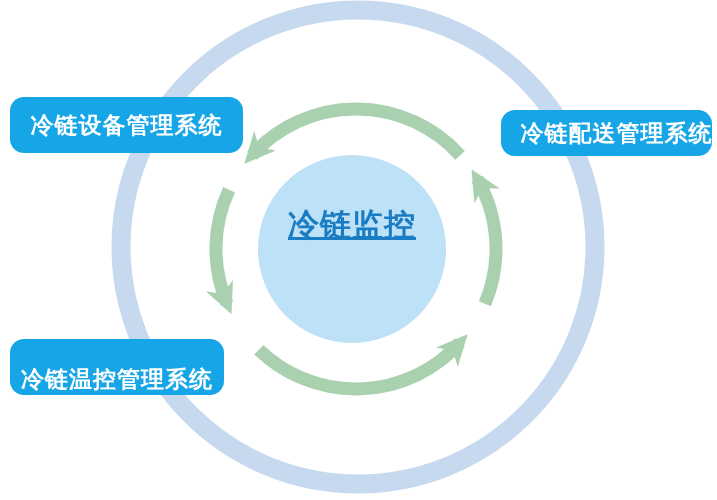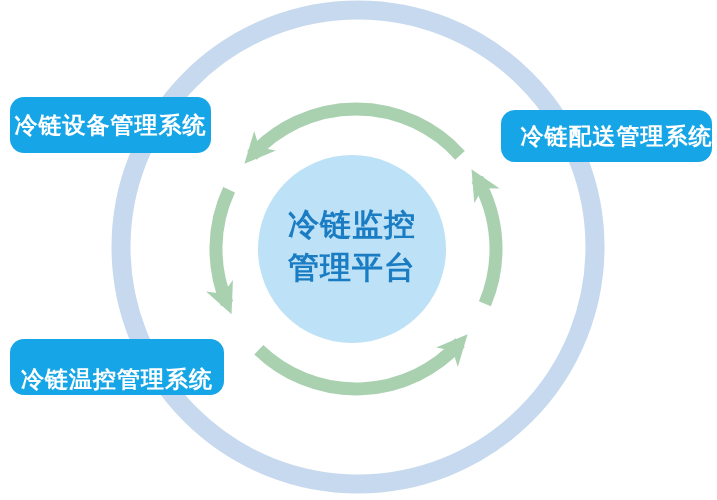--- a/index.html
+++ b/index.html
@@ -22,35 +22,36 @@
     display: flex;
     align-items: center;
     justify-content: center;
     color: #ffffff;
     font-weight: bold;
     font-size: 23px;
     letter-spacing: 1px;
     white-space: nowrap;
     box-sizing: border-box;
   }
-  .sys-node.tl { left: 10px;  top: 97px;  width: 201px; height: 56px; }
-  .sys-node.tr { left: 501px; top: 110px; width: 211px; height: 52px; padding-left: 20px; }
+  .sys-node.tl { left: 10px;  top: 97px;  width: 233px; height: 56px; }
+  .sys-node.tr { left: 501px; top: 110px; width: 211px; height: 46px; padding-left: 20px; }
   .sys-node.bl { left: 10px;  top: 339px; width: 214px; height: 56px; align-items: flex-end; }
   .sys-node.br { left: 497px; top: 338px; width: 215px; height: 56px; }
   .center-label {
     position: absolute;
     left: 242px;
     top: 203px;
     width: 220px;
     text-align: center;
     color: #1a7cc2;
     font-weight: bold;
     font-size: 31px;
     line-height: 43px;
     letter-spacing: 1px;
+    text-decoration: underline;
   }
 </style>
 </head>
 <body>
 
 <div class="canvas">
 
   <svg class="diagram-svg" width="717" height="500" viewBox="0 0 717 500">
     <defs>
       <marker id="arrow-head" viewBox="0 0 10 10" refX="6.5" refY="5" markerWidth="2.5" markerHeight="2.5" orient="auto">
@@ -63,21 +64,20 @@
     <path d="M460,155.3 A140,140 0 0 0 252,155.3" fill="none" stroke-width="13" marker-end="url(#arrow-head)" stroke="#a9d1b0"></path>
     <path d="M229.1,189.8 A140,140 0 0 0 227.1,303.7" fill="none" stroke-width="13" marker-end="url(#arrow-head)" stroke="#a9d1b0"></path>
     <path d="M258.8,349.7 A140,140 0 0 0 460,342.7" fill="none" stroke-width="13" marker-end="url(#arrow-head)" stroke="#a9d1b0"></path>
     <path d="M484.9,303.7 A140,140 0 0 0 477.2,179" fill="none" stroke-width="13" marker-end="url(#arrow-head)" stroke="#a9d1b0"></path>
 
     <circle cx="352" cy="249" r="94" fill="#bde1f6"></circle>
   </svg>
 
   <div class="center-label">
     <div>冷链监控</div>
-    <div>管理平台</div>
   </div>
 
   <div class="sys-node tl">
     <span>冷链设备管理系统</span>
   </div>
   <div class="sys-node tr">
     <span>冷链配送管理系统</span>
   </div>
   <div class="sys-node bl">
     <span>冷链温控管理系统</span>

